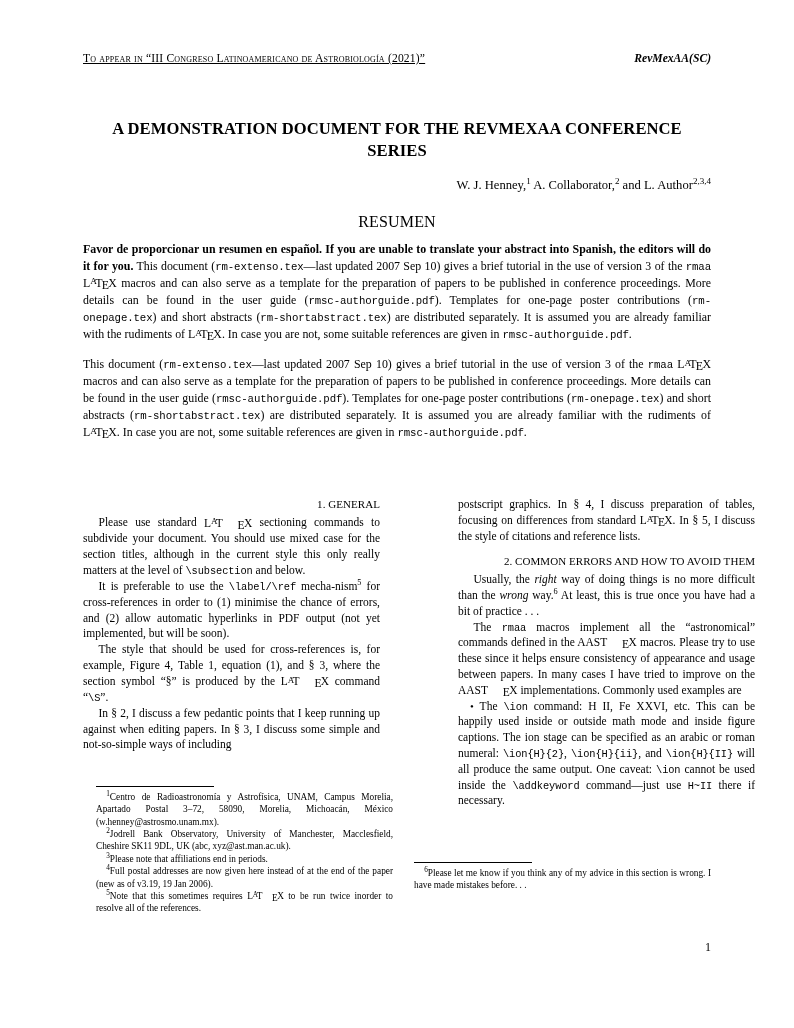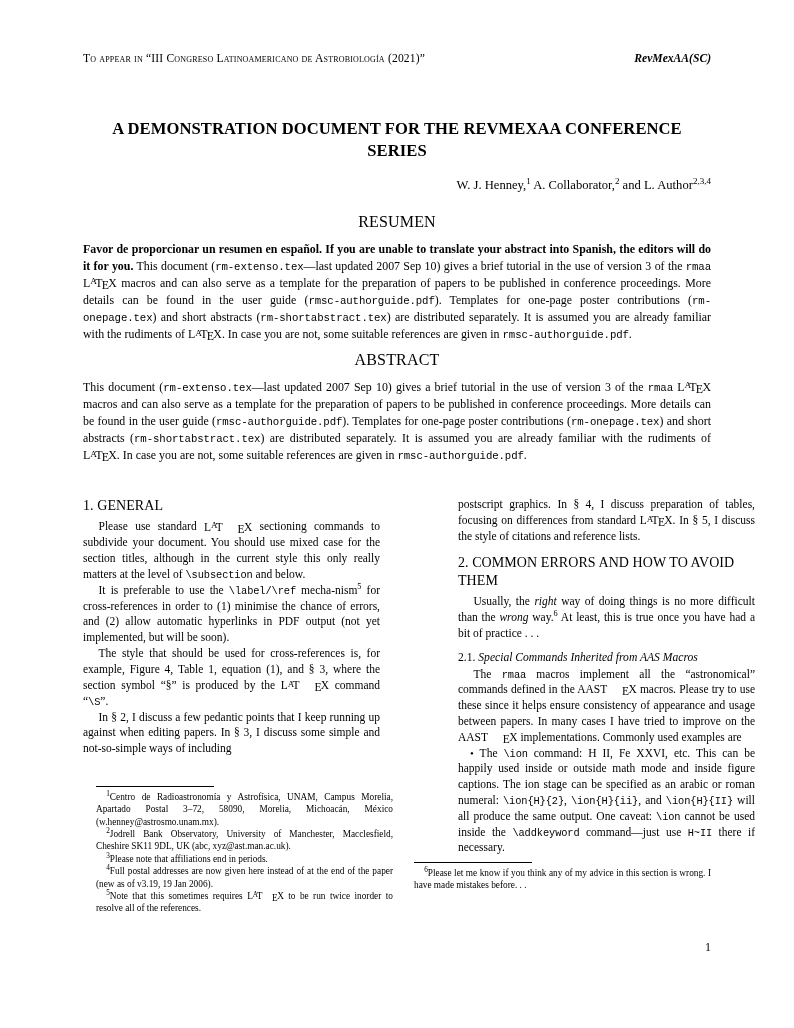--- a/index.html
+++ b/index.html
@@ -31,20 +31,21 @@
     width: 628px;
     display: flex;
     justify-content: space-between;
     align-items: baseline;
     font-size: 11.6px;
   }
   .runhead-left {
     font-variant: small-caps;
     letter-spacing: 0.015em;
     white-space: nowrap;
+    text-decoration: underline;
   }
   .runhead-right {
     font-style: italic;
     font-weight: bold;
     font-size: 11.6px;
     white-space: nowrap;
   }
 
   
   .title {
@@ -120,22 +121,22 @@
     width: 297px;
     font-size: 11.5px;
     line-height: 1.375;
     text-align: justify;
     text-justify: inter-word;
   }
   .col-left { left: 0; }
   .col-right { left: 331px; margin-left: 44px; }
 
   .secnum-head {
-    text-align: left;
-    font-size: 14px;
+    text-align: right;
+    font-size: 11px;
     margin: 0 0 4px 0;
     line-height: 1.3;
     letter-spacing: 0.005em;
   }
   .subsec-head {
     font-size: 11.6px;
     margin: 8px 0 1px 0;
     text-align: left;
   }
   .subsec-head .snum { font-style: normal; }
@@ -210,21 +211,20 @@
   <div class="authors">
     <span>W. J. Henney,</span><sup>1</sup><span> A. Collaborator,</span><sup>2</sup><span> and L. Author</span><sup>2,3,4</sup>
   </div>
 
   <div class="absblock" id="resumen-block">
     <div class="sec-head-center">RESUMEN</div>
     <div class="absbody"><span class="lead">Favor de proporcionar un resumen en español. If you are unable to translate your abstract into Spanish, the editors will do it for you.</span><span> This document (</span><span class="tt">rm-extenso.tex</span><span>—last updated 2007 Sep 10) gives a brief tutorial in the use of version 3 of the </span><span class="tt">rmaa</span> <span class="latex">L<span class="a">A</span>T<span class="e">E</span>X</span><span> macros and can also serve as a template for the preparation of papers to be published in conference proceedings. More details can be found in the user guide (</span><span class="tt">rmsc-authorguide.pdf</span><span>). Templates for one-page poster contributions (</span><span class="tt">rm-onepage.tex</span><span>) and short abstracts (</span><span class="tt">rm-shortabstract.tex</span><span>) are distributed separately. It is assumed you are already familiar with the rudiments of </span><span class="latex">L<span class="a">A</span>T<span class="e">E</span>X</span><span>. In case you are not, some suitable references are given in </span><span class="tt">rmsc-authorguide.pdf</span><span>.</span></div>
   </div>
 
   <div class="absblock" id="abstract-block">
-    <div class="sec-head-center">ABSTRACT</div>
     <div class="absbody"><span>This document (</span><span class="tt">rm-extenso.tex</span><span>—last updated 2007 Sep 10) gives a brief tutorial in the use of version 3 of the </span><span class="tt">rmaa</span> <span class="latex">L<span class="a">A</span>T<span class="e">E</span>X</span><span> macros and can also serve as a template for the preparation of papers to be published in conference proceedings. More details can be found in the user guide (</span><span class="tt">rmsc-authorguide.pdf</span><span>). Templates for one-page poster contributions (</span><span class="tt">rm-onepage.tex</span><span>) and short abstracts (</span><span class="tt">rm-shortabstract.tex</span><span>) are distributed separately. It is assumed you are already familiar with the rudiments of </span><span class="latex">L<span class="a">A</span>T<span class="e">E</span>X</span><span>. In case you are not, some suitable references are given in </span><span class="tt">rmsc-authorguide.pdf</span><span>.</span></div>
   </div>
 
 
   <div class="columns">
 
     <div class="col col-left">
       <div class="secnum-head">1. GENERAL</div>
 
       <p class="par"><span>Please use standard </span><span class="latex">L<span class="a">A</span>T<span class="e">E</span>X</span><span> sectioning commands to subdivide your document. You should use mixed case for the section titles, although in the current style this only really matters at the level of </span><span class="tt">\subsection</span><span> and below.</span></p>
@@ -236,21 +236,20 @@
       <p class="par">In § 2, I discuss a few pedantic points that I keep running up against when editing papers. In § 3, I discuss some simple and not-so-simple ways of including</p>
     </div>
 
     <div class="col col-right">
       <p class="par noindent"><span>postscript graphics. In § 4, I discuss preparation of tables, focusing on differences from standard </span><span class="latex">L<span class="a">A</span>T<span class="e">E</span>X</span><span>. In § 5, I discuss the style of citations and reference lists.</span></p>
 
       <div class="secnum-head" style="margin-top:9px">2. COMMON ERRORS AND HOW TO AVOID THEM</div>
 
       <p class="par"><span>Usually, the </span><em>right</em><span> way of doing things is no more difficult than the </span><em>wrong</em><span> way.</span><sup>6</sup><span> At least, this is true once you have had a bit of practice . . .</span></p>
 
-      <div class="subsec-head"><span class="snum">2.1. </span><span class="stitle">Special Commands Inherited from AAS Macros</span></div>
 
       <p class="par"><span>The </span><span class="tt">rmaa</span><span> macros implement all the “astronomical” commands defined in the </span><span class="aastex">AAST<span class="e">E</span>X</span><span> macros. Please try to use these since it helps ensure consistency of appearance and usage between papers. In many cases I have tried to improve on the </span><span class="aastex">AAST<span class="e">E</span>X</span><span> implementations. Commonly used examples are</span></p>
 
       <ul class="bullets">
         <li><span class="bt"><span class="bullet-dot">•</span> </span><span>The </span><span class="tt">\ion</span><span> command: H II, Fe XXVI, etc. This can be happily used inside or outside math mode and inside figure captions. The ion stage can be specified as an arabic or roman numeral: </span><span class="tt">\ion{H}{2}</span><span>, </span><span class="tt">\ion{H}{ii}</span><span>, and </span><span class="tt">\ion{H}{II}</span><span> will all produce the same output. One caveat: </span><span class="tt">\ion</span><span> cannot be used inside the </span><span class="tt">\addkeyword</span><span> command—just use </span><span class="tt">H~II</span><span> there if necessary.</span></li>
       </ul>
     </div>
   </div>
 
   <div class="footnotes fn-left">

